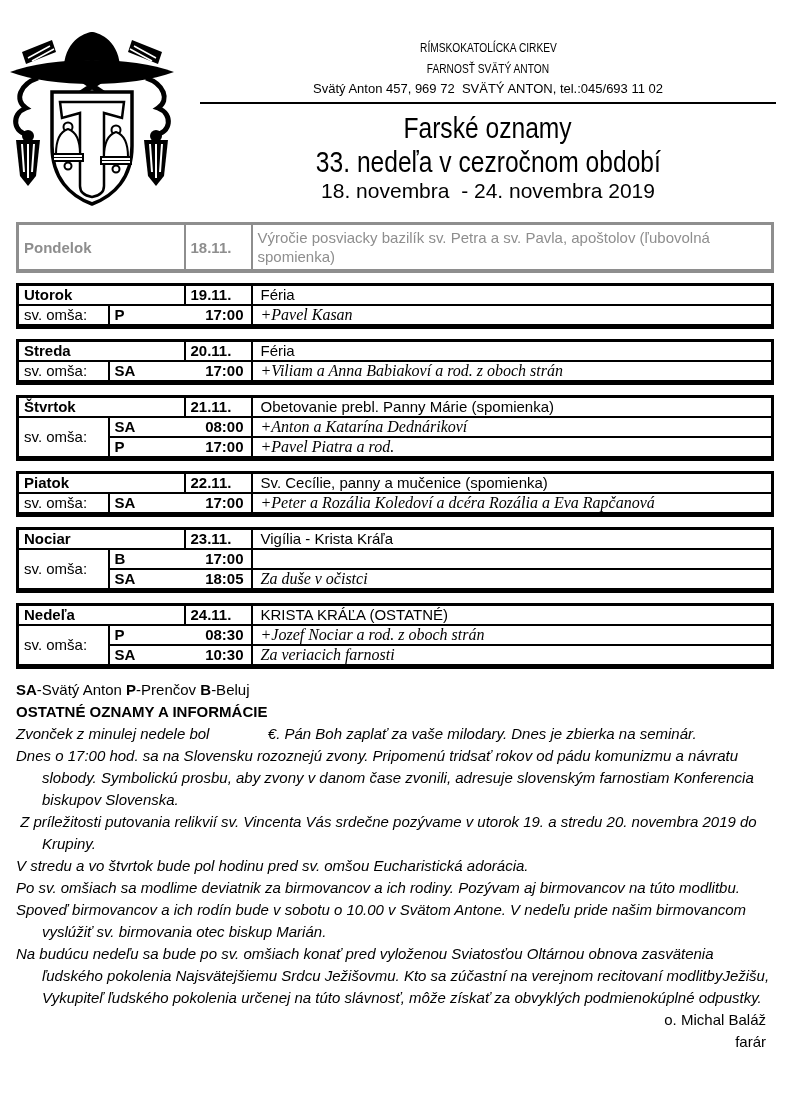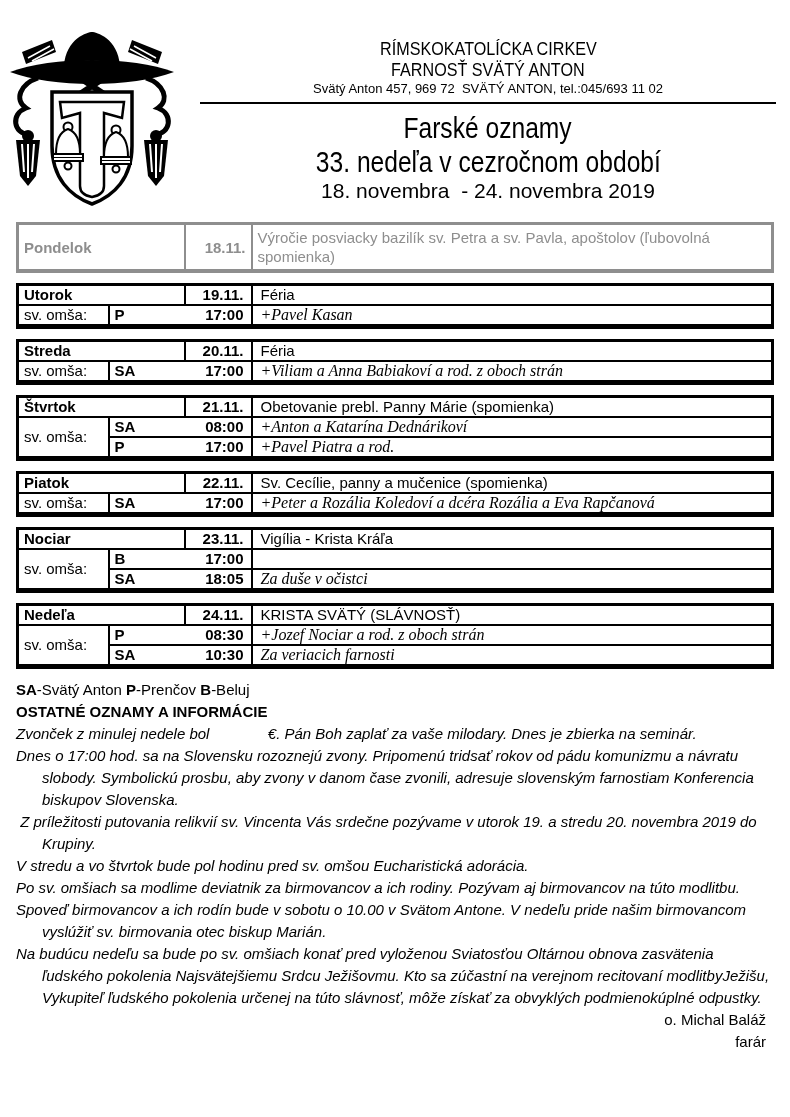--- a/index.html
+++ b/index.html
@@ -4,38 +4,38 @@
 <style>
   html,body { margin:0; padding:0; background:#ffffff; }
   .page {
     position:relative; width:790px; height:1117px; background:#ffffff;
     font-family:"Liberation Sans", sans-serif; color:#000; overflow:hidden;
   }
   
   .hdr { position:relative; height:222px; }
   .crest { position:absolute; left:8px; top:26px; }
   .hdr-text { margin-left:200px; width:576px; text-align:center; padding-top:38px; }
-  .org { font-size:19px; line-height:21px; white-space:nowrap; }
+  .org { font-size:12px; line-height:21px; white-space:nowrap; }
   .org-inner, .big-inner { display:inline-block; transform:scaleX(0.85); transform-origin:center; }
   .addr { font-size:13px; line-height:17px; padding-bottom:5px; white-space:nowrap; }
   .rule { border-bottom:2px solid #000; margin-bottom:7px; }
   .big { font-size:30px; line-height:34px; white-space:nowrap; }
   .big-inner { transform:scaleX(0.82); }
   .daterange { font-size:21px; line-height:23px; }
   
   .day-table {
     border-collapse:collapse; table-layout:fixed; width:758px;
     margin:0 0 10px 16px; border:3px solid #000; border-bottom-width:5px;
   }
   .day-table td {
     border:2px solid #000; font-size:15px; line-height:18px; height:18px;
     padding:0 5px; vertical-align:middle; overflow:hidden;
   }
   .day-table td.day   { font-weight:bold; }
-  .day-table td.date  { font-weight:bold; text-align:right; padding-right:7px; }
+  .day-table td.date  { font-weight:bold; padding-right:7px; }
   .day-table td.ttl   { font-weight:normal; padding-left:8px; }
   .day-table td.lbl   { font-weight:normal; }
   .day-table td.pt    { padding-right:7px; }
   .pt .place { float:left; font-weight:bold; }
   .pt .time  { float:right; font-weight:bold;margin-left:32px; }
   .day-table td.intent {
     font-family:"Liberation Serif", serif; font-style:italic; font-size:16px; padding-left:8px;
   }
   .day-table.gray { border-color:#8e8e8e; border-bottom-width:4px;padding-left:24px; }
   .day-table.gray td { border-color:#8e8e8e; color:#8e8e8e; height:auto; line-height:19px; padding:3px 5px; }
@@ -264,21 +264,21 @@
       <colgroup>
           <col style="width:91px">
           <col style="width:76px">
           <col style="width:67px">
           <col>
         </colgroup>
       <tbody>
           <tr>
         <td colspan="2" class="day">Nedeľa</td>
         <td class="date">24.11.</td>
-        <td class="ttl">KRISTA SVÄTÝ (SLÁVNOSŤ)</td>
+        <td class="ttl">KRISTA KRÁĽA (OSTATNÉ)</td>
       </tr>
       <tr>
         <td rowspan="2" class="lbl">sv. omša:</td>
         <td colspan="2" class="pt">
           <span class="place">P</span>
           <span class="time">08:30</span>
         </td>
         <td class="intent">+Jozef Nociar a rod. z oboch strán</td>
       </tr>
       <tr>

